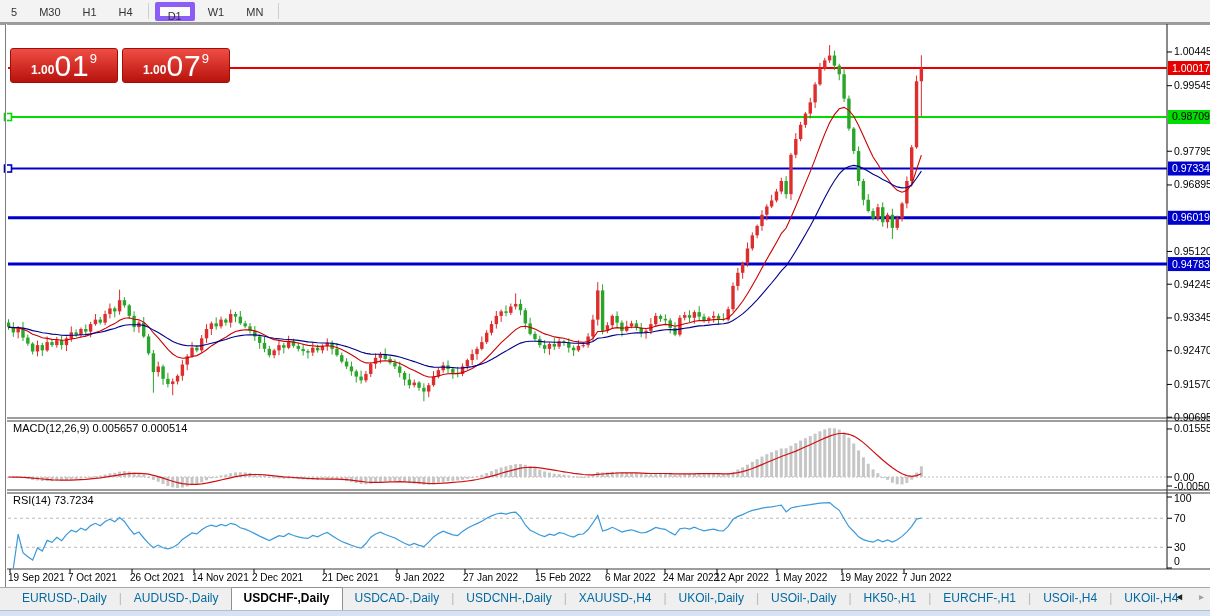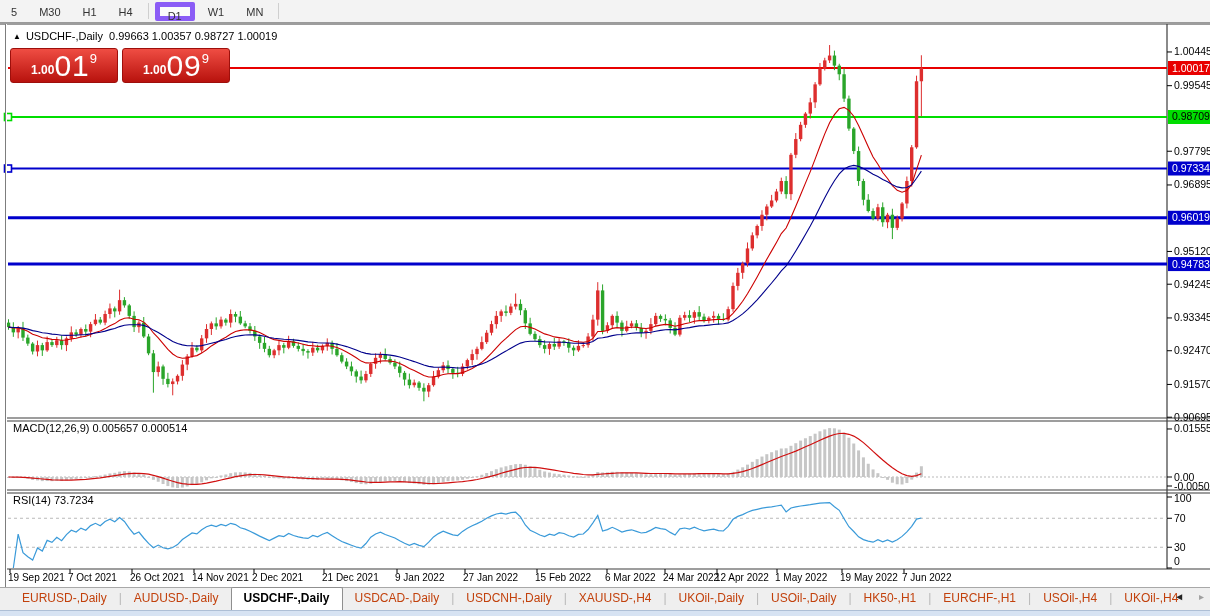--- a/index.html
+++ b/index.html
@@ -41,21 +41,21 @@
   .pricebox { width:124px; height:35px; border-radius:3px; background:linear-gradient(#ef4d43,#b8120d);
     border:1px solid #9e0f0b; color:#fff; display:flex; align-items:flex-end; justify-content:center; padding-bottom:2px; }
   .pricebox + .pricebox { margin-left:4px; }
   .pb-small { font-size:12px; font-weight:bold; line-height:20px; }
   .pb-big { font-size:30px; line-height:28px; letter-spacing:1px;margin-top:31px; }
   .pb-sup { font-size:13px; line-height:13px; align-self:flex-start; margin-top:3px; }
 
   
   .tabbar { position:absolute; left:0; top:587px; width:1210px; height:23px; background:#efefef;
     border-top:1px solid #a8a8a8; display:flex; align-items:flex-end; padding-left:10px; font-size:12px; }
-  .tab { color:#c2410c; height:22px; line-height:21px; padding:0 12px; white-space:nowrap; }
+  .tab { color:#0369a1; height:22px; line-height:21px; padding:0 12px; white-space:nowrap; }
   .tab.active { background:#fff; color:#000; font-weight:bold; border:1px solid #8f8f8f; border-bottom:none;
     border-radius:2px 2px 0 0; height:23px; }
   .tabsep { color:#b8b8b8; height:22px; line-height:21px; }
   .tab-arrows { position:absolute; right:6px; top:591px; font-size:10px; color:#222; }
   .tab-arrows .dis { color:#a0a0a0; }
   .tab-arrows span { margin-left:12px; }
   .bottom-strip { position:absolute; left:0; top:610px; width:1210px; height:6px; background:#d7e3f3; border-top:1px solid #aebfd6; }
 </style>
 </head>
 <body>
@@ -753,34 +753,31 @@
         <text x="715" y="581" font-size="10" fill="#000" font-family="&quot;Liberation Sans&quot;,sans-serif">12 Apr 2022</text>
         <line x1="777" y1="569" x2="777" y2="573" stroke="#000"></line>
         <text x="775" y="581" font-size="10" fill="#000" font-family="&quot;Liberation Sans&quot;,sans-serif">1 May 2022</text>
         <line x1="842" y1="569" x2="842" y2="573" stroke="#000"></line>
         <text x="840" y="581" font-size="10" fill="#000" font-family="&quot;Liberation Sans&quot;,sans-serif">19 May 2022</text>
         <line x1="904" y1="569" x2="904" y2="573" stroke="#000"></line>
         <text x="902" y="581" font-size="10" fill="#000" font-family="&quot;Liberation Sans&quot;,sans-serif">7 Jun 2022</text>
       </g>
     </svg>
 
-  <div class="title-row">
-    <span class="tri">▲</span><span>USDCHF-,Daily</span>&nbsp;&nbsp;<span>0.99663 1.00357 0.98727 1.00019</span>
-  </div>
 
   <div class="trade-panel">
     <div class="tp-row2">
       <div class="pricebox">
         <span class="pb-small">1.00</span>
         <span class="pb-big">01</span>
         <span class="pb-sup">9</span>
       </div>
       <div class="pricebox">
         <span class="pb-small">1.00</span>
-        <span class="pb-big">09</span>
+        <span class="pb-big">07</span>
         <span class="pb-sup">9</span>
       </div>
     </div>
   </div>
 
   <div class="win-left"></div>
 
   <div class="tabbar">
       <div class="tab">EURUSD-,Daily</div>
       <div class="tabsep">|</div>

